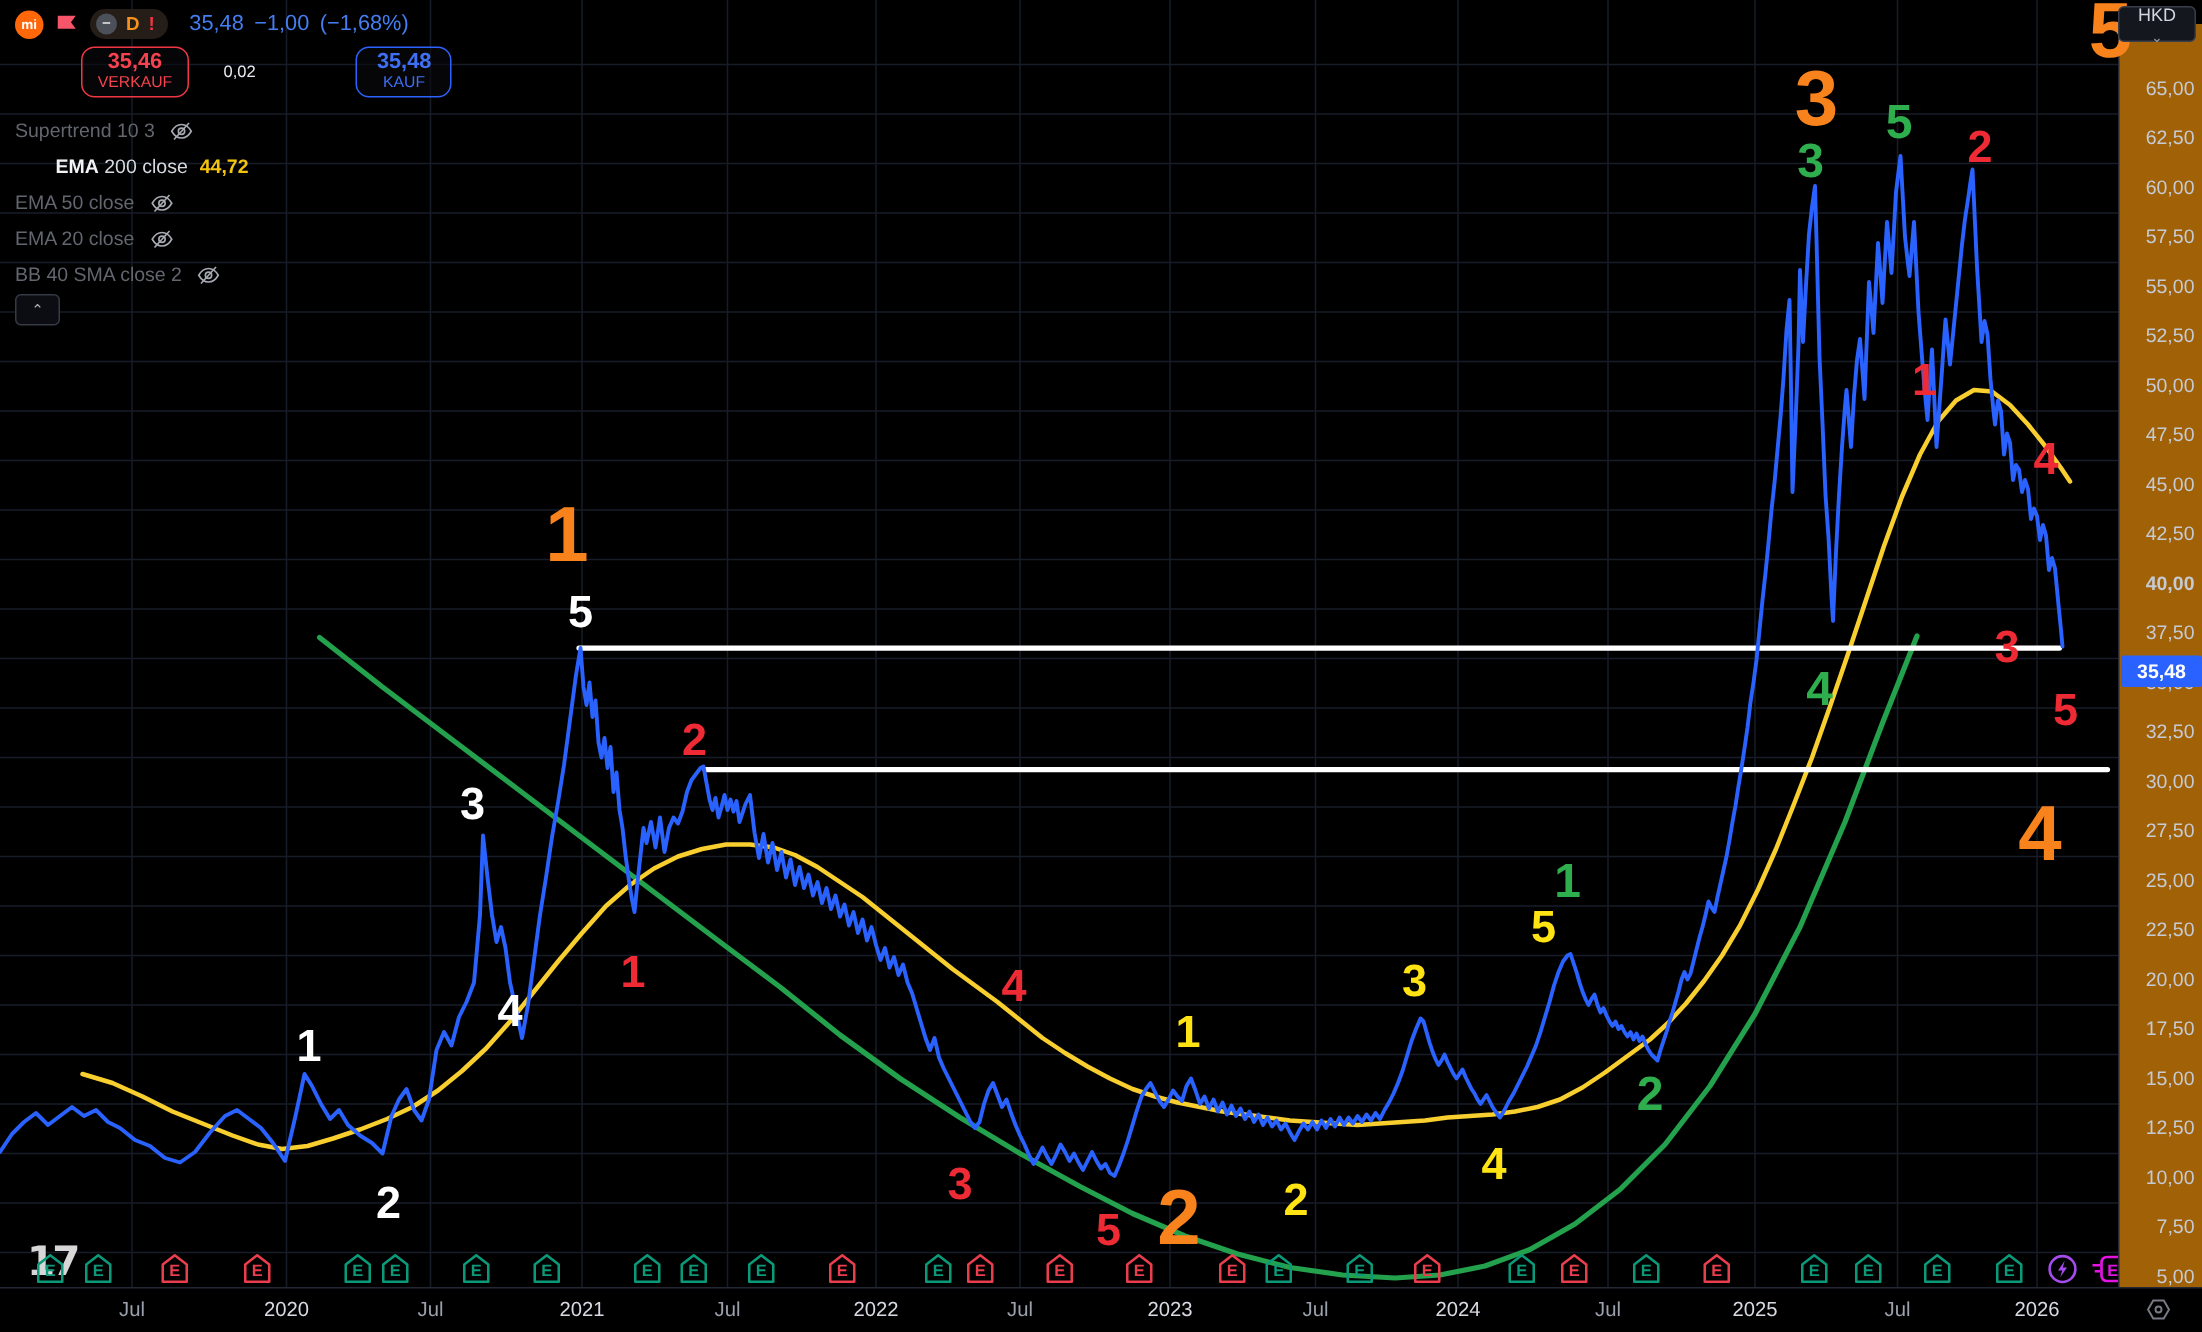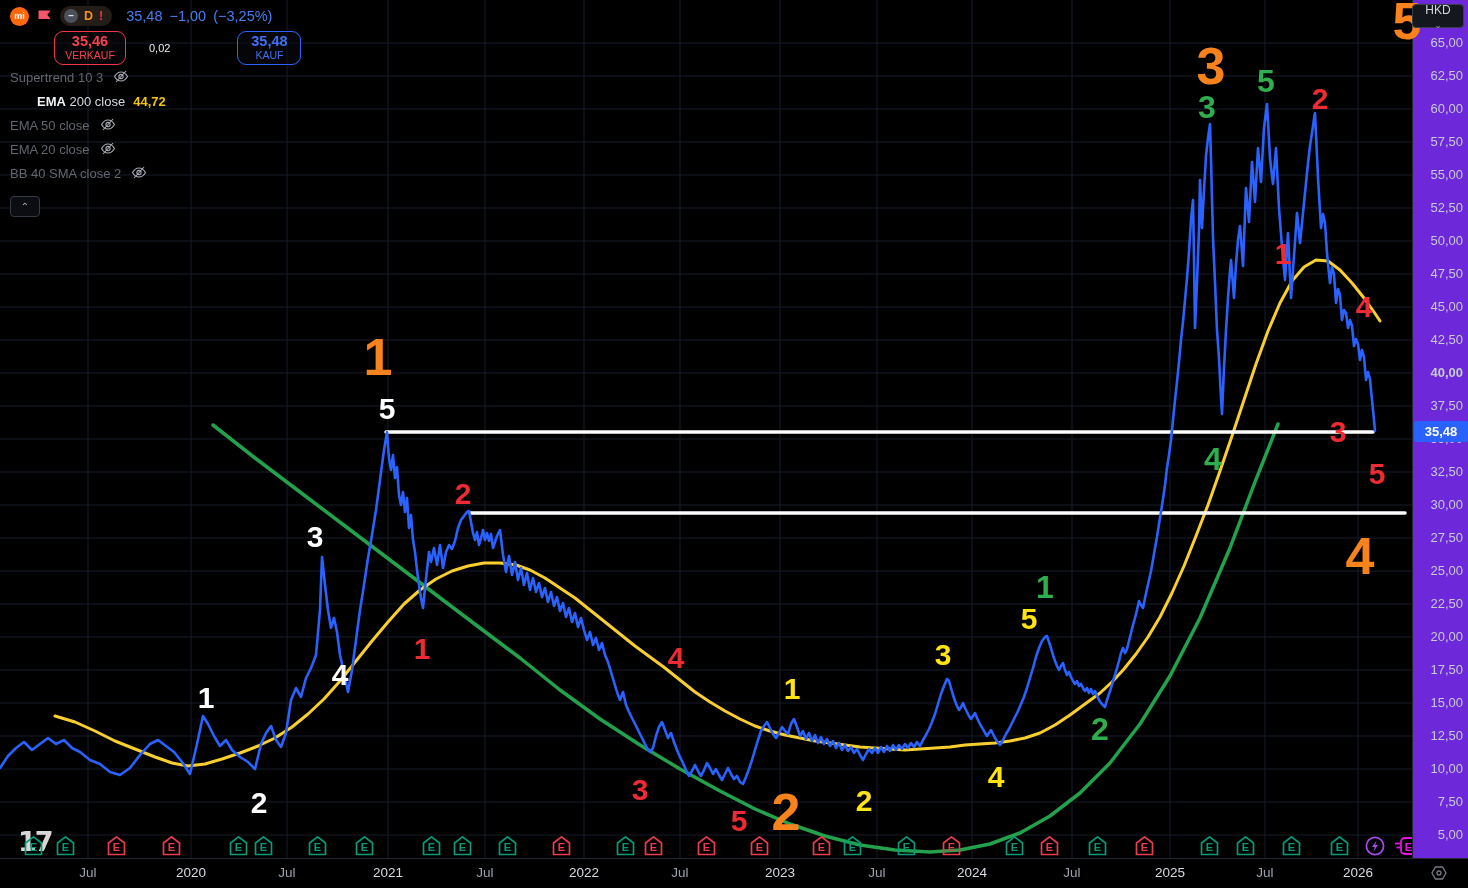--- a/index.html
+++ b/index.html
@@ -2,21 +2,21 @@
 <html><head>
 <meta charset="utf-8">
 <style>
   html,body{margin:0;padding:0;background:#000;width:1468px;height:888px;overflow:hidden;
     font-family:"Liberation Sans", sans-serif; -webkit-font-smoothing:antialiased;}
   #app{position:relative;width:1468px;height:888px;background:#000;}
   
   #plot{position:absolute;left:0;top:0;z-index:1;}
   line.grid{stroke:#171c28;stroke-width:1;}
   
-  #price-axis{position:absolute;left:1412px;top:0;width:56px;height:858px;background:#6d28d9;
+  #price-axis{position:absolute;left:1412px;top:16px;width:56px;height:858px;background:#a16207;
     border-left:1px solid #242834;z-index:5;}
   .plabel{position:absolute;right:6px;height:16px;line-height:16px;color:#c6cad4;font-size:13px;}
   #hkd-btn{position:absolute;right:4px;top:4px;width:50px;height:22px;border:1px solid #3a3e4a;border-radius:4px;
     background:#15171e;color:#d2d6df;font-size:12px;display:flex;align-items:center;justify-content:center;gap:3px;z-index:8;flex-direction:column;}
   #hkd-chevron{font-size:9px;color:#9a9eab;}
   #price-tag{position:absolute;left:1px;top:421px;width:54px;height:21px;background:#2962ff;border-radius:2px;
     color:#fff;font-size:13px;font-weight:bold;display:flex;align-items:center;justify-content:center;z-index:7;}
   #axis-settings-icon{position:absolute;left:1430px;top:864px;z-index:6;}
   
   #time-axis{position:absolute;left:0;top:858px;width:1468px;height:30px;background:#000;border-top:1px solid #242834;z-index:5;}
@@ -44,21 +44,21 @@
   #trade{position:absolute;left:10px;top:31px;display:flex;align-items:center;gap:5px;z-index:9;}
   .trade-btn{width:70px;height:32px;border-radius:9px;display:flex;flex-direction:column;align-items:center;justify-content:center;
     background:rgba(10,10,14,.6);line-height:1.1;margin-left:44px;}
   #sell-btn{border:1.5px solid #f23645;color:#f5424e;}
   #buy-btn{border:1.5px solid #2d62ff;color:#3f6ff5;width:62px;}
   .trade-price{font-size:14.5px;font-weight:bold;}
   .trade-label{font-size:10.5px;}
   #spread{color:#e8eaf0;font-size:11px;font-weight:normal;padding:0 18px;}
   
   #legend{position:absolute;left:10px;top:70px;z-index:9;font-size:13px;}
-  .leg-row{height:24px;display:flex;align-items:flex-start;gap:8px;}
+  .leg-row{height:24px;display:flex;align-items:flex-end;gap:8px;}
   .leg-dim{color:#63666f;}
   .leg-main{color:#d6d9e0;}
   .leg-main b{color:#f1f2f5;font-weight:bold;padding-left:27px;}
   .leg-val{color:#f2c40e;font-weight:bold;}
   .eye{display:inline-flex;margin-left:2px;}
   #collapse-btn{margin-top:6px;width:28px;height:19px;border:1px solid #363a45;border-radius:4px;background:#0b0d12;
     color:#b2b5be;font-size:10px;display:flex;align-items:center;justify-content:center;}
   
   #tv-logo{position:absolute;left:18px;top:826px;z-index:2;color:#e3e3e3;font-weight:bold;font-size:27px;
     font-family:"DejaVu Sans",sans-serif;letter-spacing:-2px;opacity:.95;}
@@ -343,21 +343,21 @@
         </svg>
     </span>
     <div id="alert-pill">
       <span id="pill-dash">–</span>
       <span id="pill-d">D</span>
       <span id="pill-excl">!</span>
     </div>
     <div id="head-quote">
       <span>35,48</span>
       <span>−1,00</span>
-      <span>(−3,25%)</span>
+      <span>(−1,68%)</span>
     </div>
   </div>
 
   <div id="trade">
     <div class="trade-btn" id="sell-btn">
       <span class="trade-price">35,46</span>
       <span class="trade-label">VERKAUF</span>
     </div>
     <span id="spread">0,02</span>
     <div class="trade-btn" id="buy-btn">

